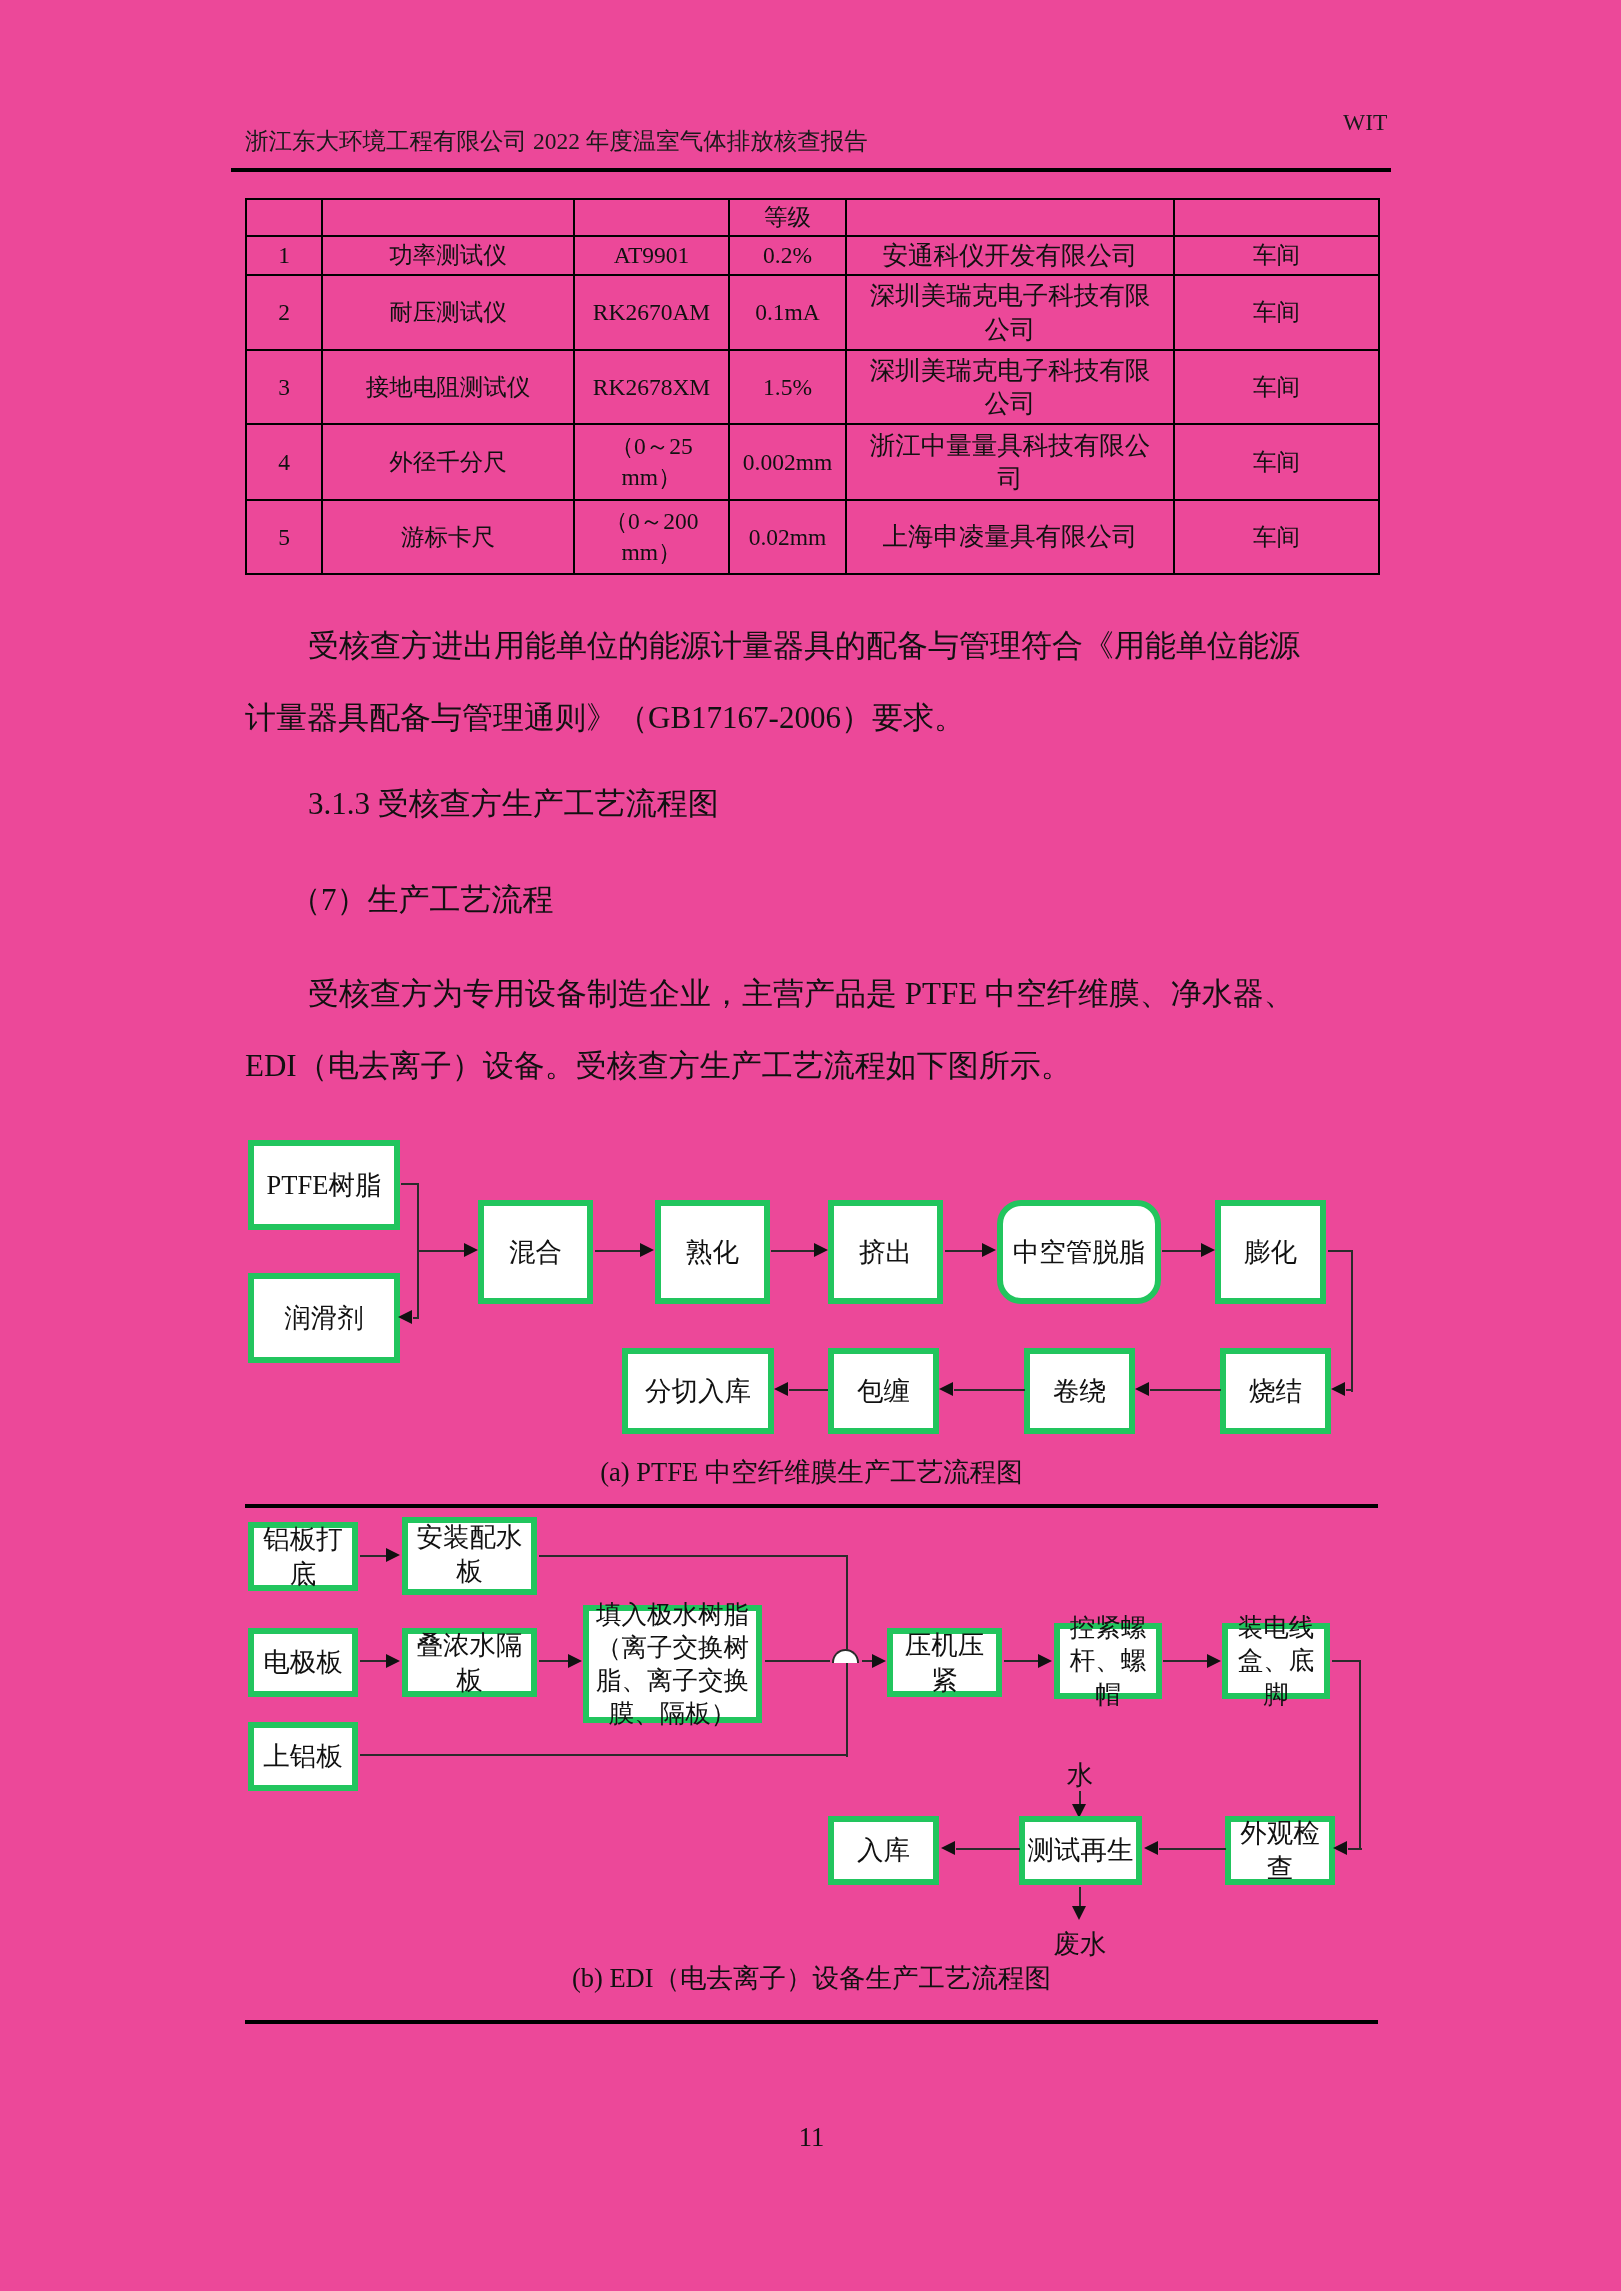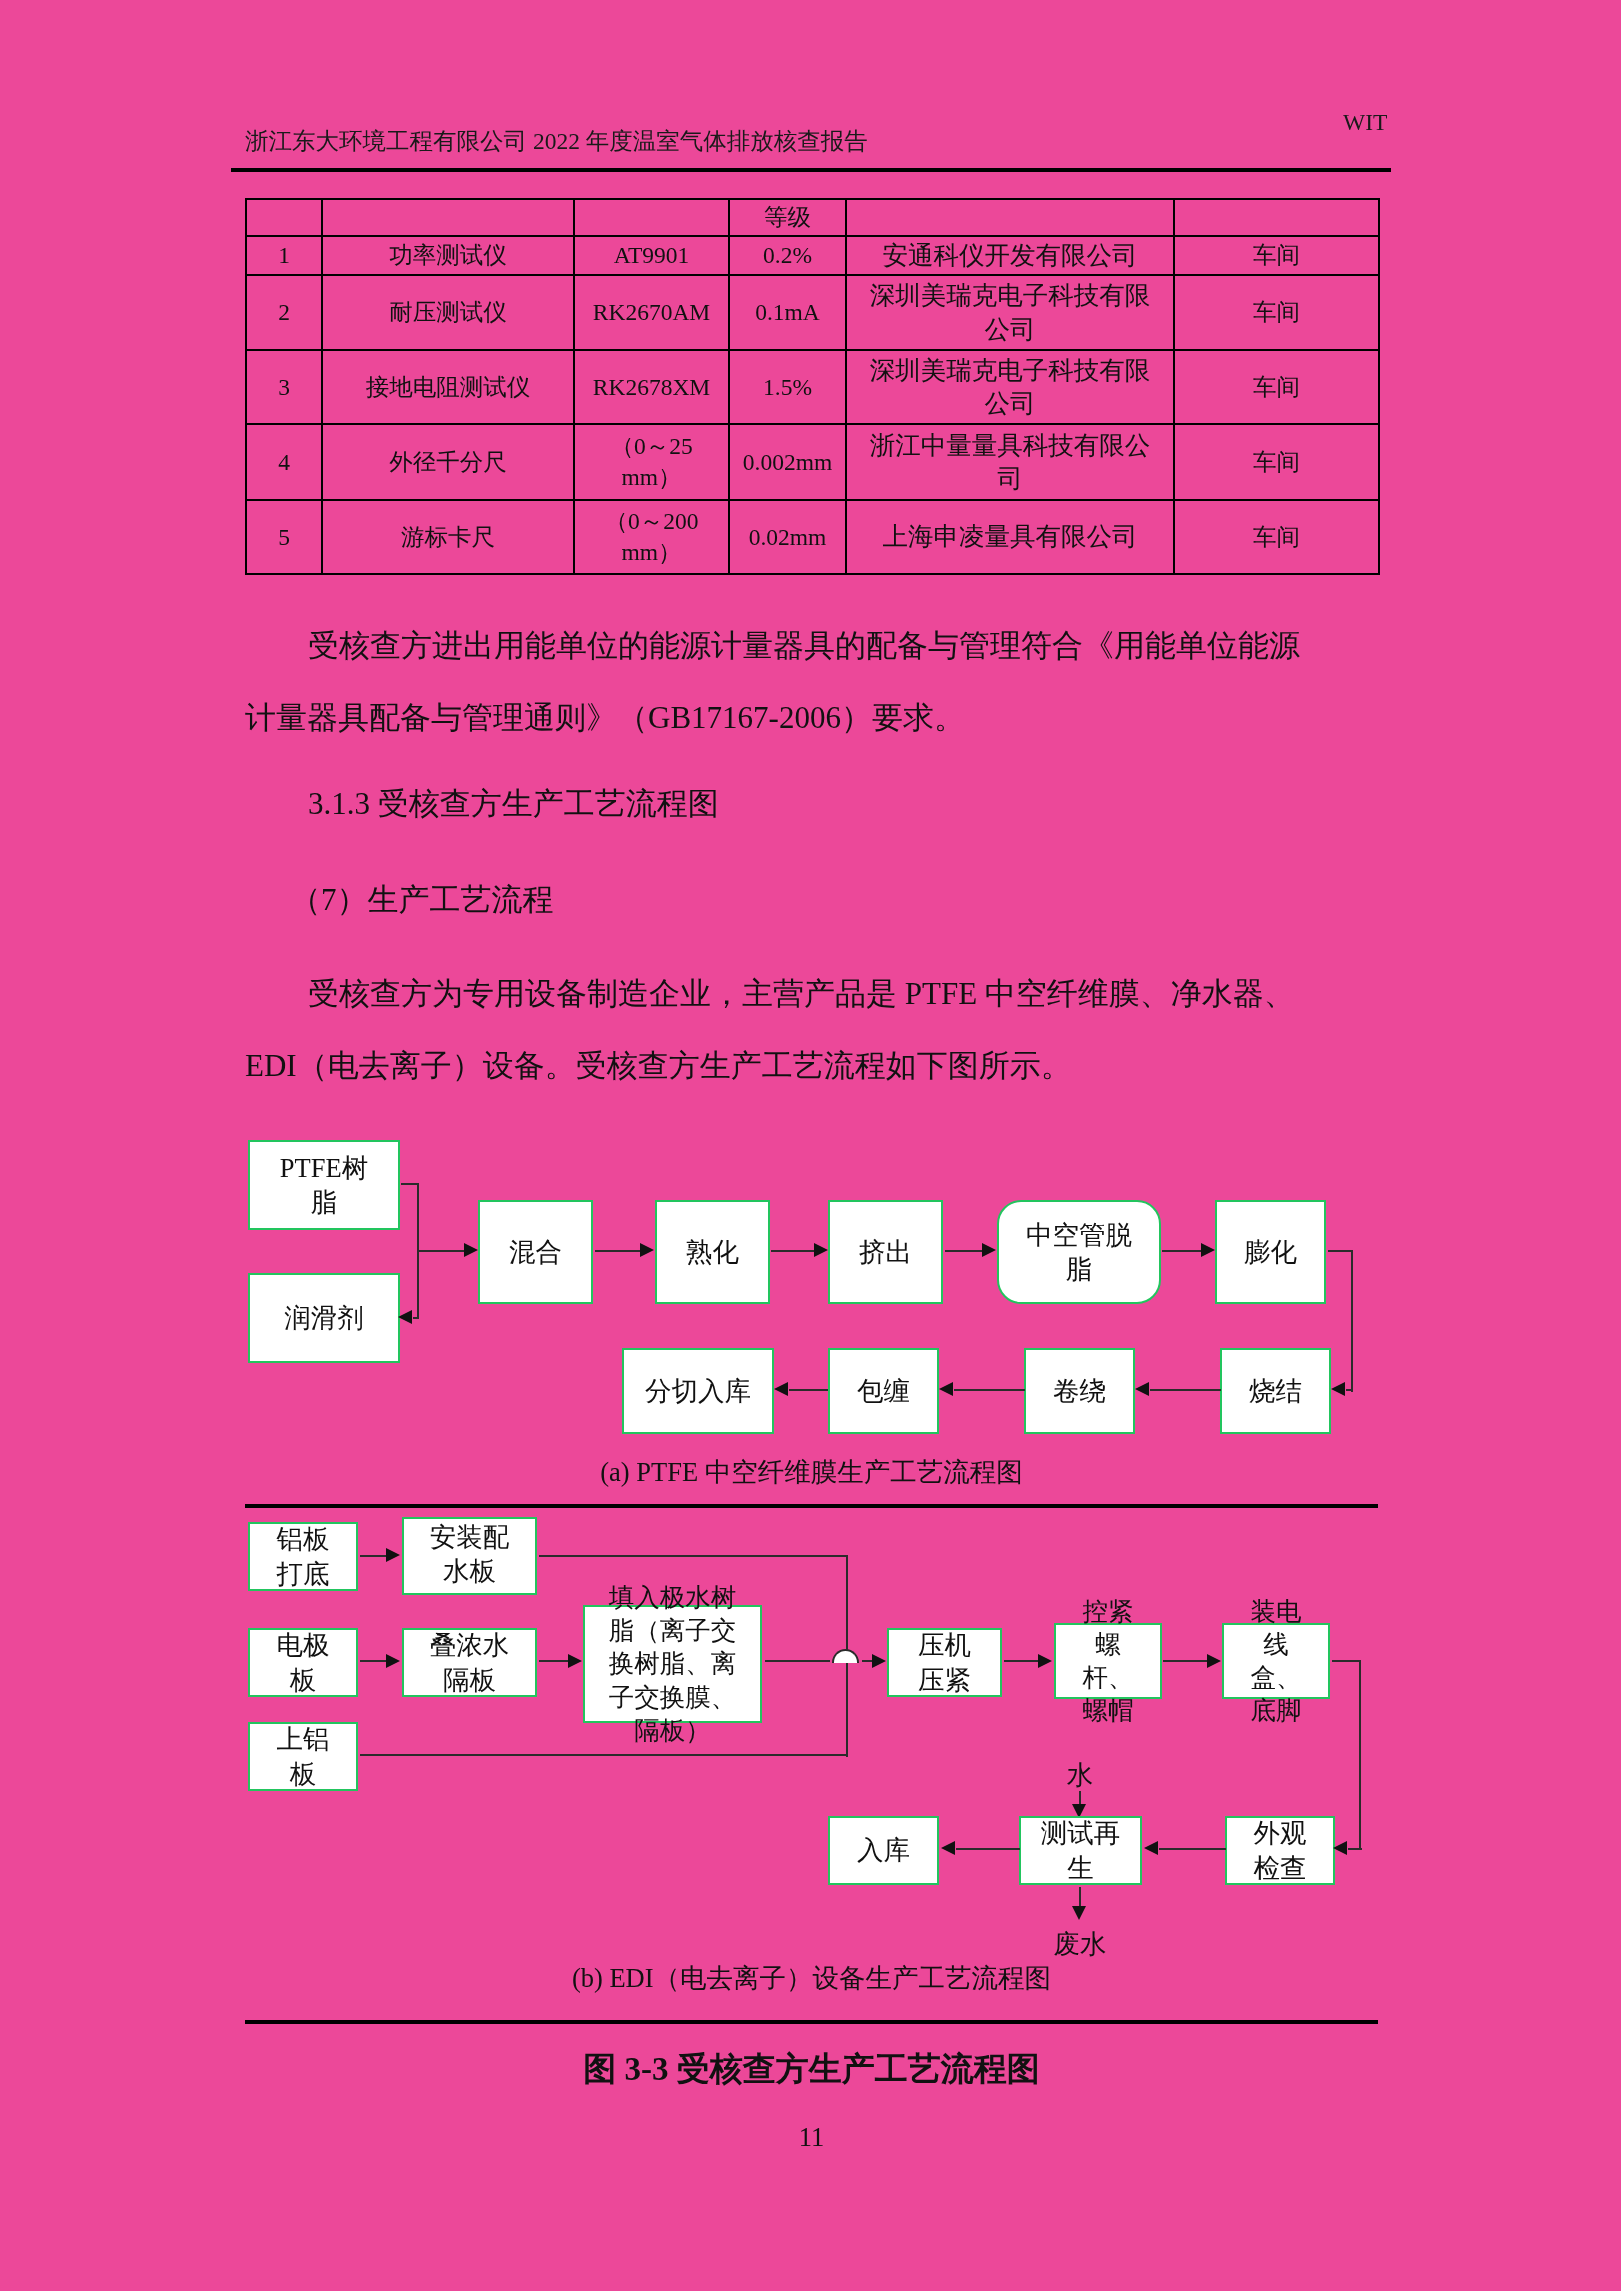--- a/index.html
+++ b/index.html
@@ -13,23 +13,23 @@
   .rule{position:absolute;background:#000;}
   
   table.meter{border-collapse:collapse;table-layout:fixed;border:2.9px solid #000;}
   table.meter td{border:2px solid #000;text-align:center;vertical-align:middle;
     font-size:23.5px;color:#111;padding:0 9.8px;line-height:1.3;overflow:hidden;}
   table.meter td.mfr{padding:0 15.7px;font-size:25.5px;}
   
   .line{position:absolute;font-size:31px;color:#111;white-space:nowrap;}
   .bold{font-weight:normal;}
   
-  .box{position:absolute;border:2px solid #22c55e;background:#fff;display:flex;
+  .box{position:absolute;border:6px solid #22c55e;background:#fff;display:flex;
     align-items:center;justify-content:center;text-align:center;font-size:26.5px;
-    color:#111;line-height:1.3;padding:18px;box-sizing:border-box;}
+    color:#111;line-height:1.3;padding:2px;box-sizing:border-box;}
   .box.small{font-size:25.5px;}
   .hline,.vline{position:absolute;background:#2b2b2b;}
   .hline{height:2px;}
   .vline{width:2px;}
   .arr{position:absolute;width:0;height:0;}
   .arr.r{border-left:14.7px solid #111;border-top:7.8px solid transparent;border-bottom:7.8px solid transparent;}
   .arr.l{border-right:14.7px solid #111;border-top:7.8px solid transparent;border-bottom:7.8px solid transparent;}
   .arr.d{border-top:14.7px solid #111;border-left:7.8px solid transparent;border-right:7.8px solid transparent;}
   .hop{position:absolute;border:2px solid #2b2b2b;border-bottom:none;
     border-radius:13.7px 13.7px 0 0;background:#fff;box-sizing:border-box;}
@@ -221,17 +221,16 @@
   <div class="arr l" style="left:941px;top:1841px;"></div>
 
   <div class="vline" style="left:1079px;top:1887px;height:21.6px;"></div>
   <div class="arr d" style="left:1072px;top:1906px;"></div>
   <div class="flowlabel" style="left:1026px;top:1926px;width:108px;">废水</div>
 
   <div class="caption" style="top:1960px;">(b) EDI（电去离子）设备生产工艺流程图</div>
 
   <div class="rule" style="left:245px;top:2020px;width:1133px;height:3.9px;"></div>
 
-  <div class="caption bold" style="top:2047px;font-size:33px;font-weight:bold;">图 3-3 受核查方生产工艺流程图</div>
   <div class="caption" style="top:2122px;font-size:26.5px;">11</div>
 
 </div>
 
 
 </body></html>

